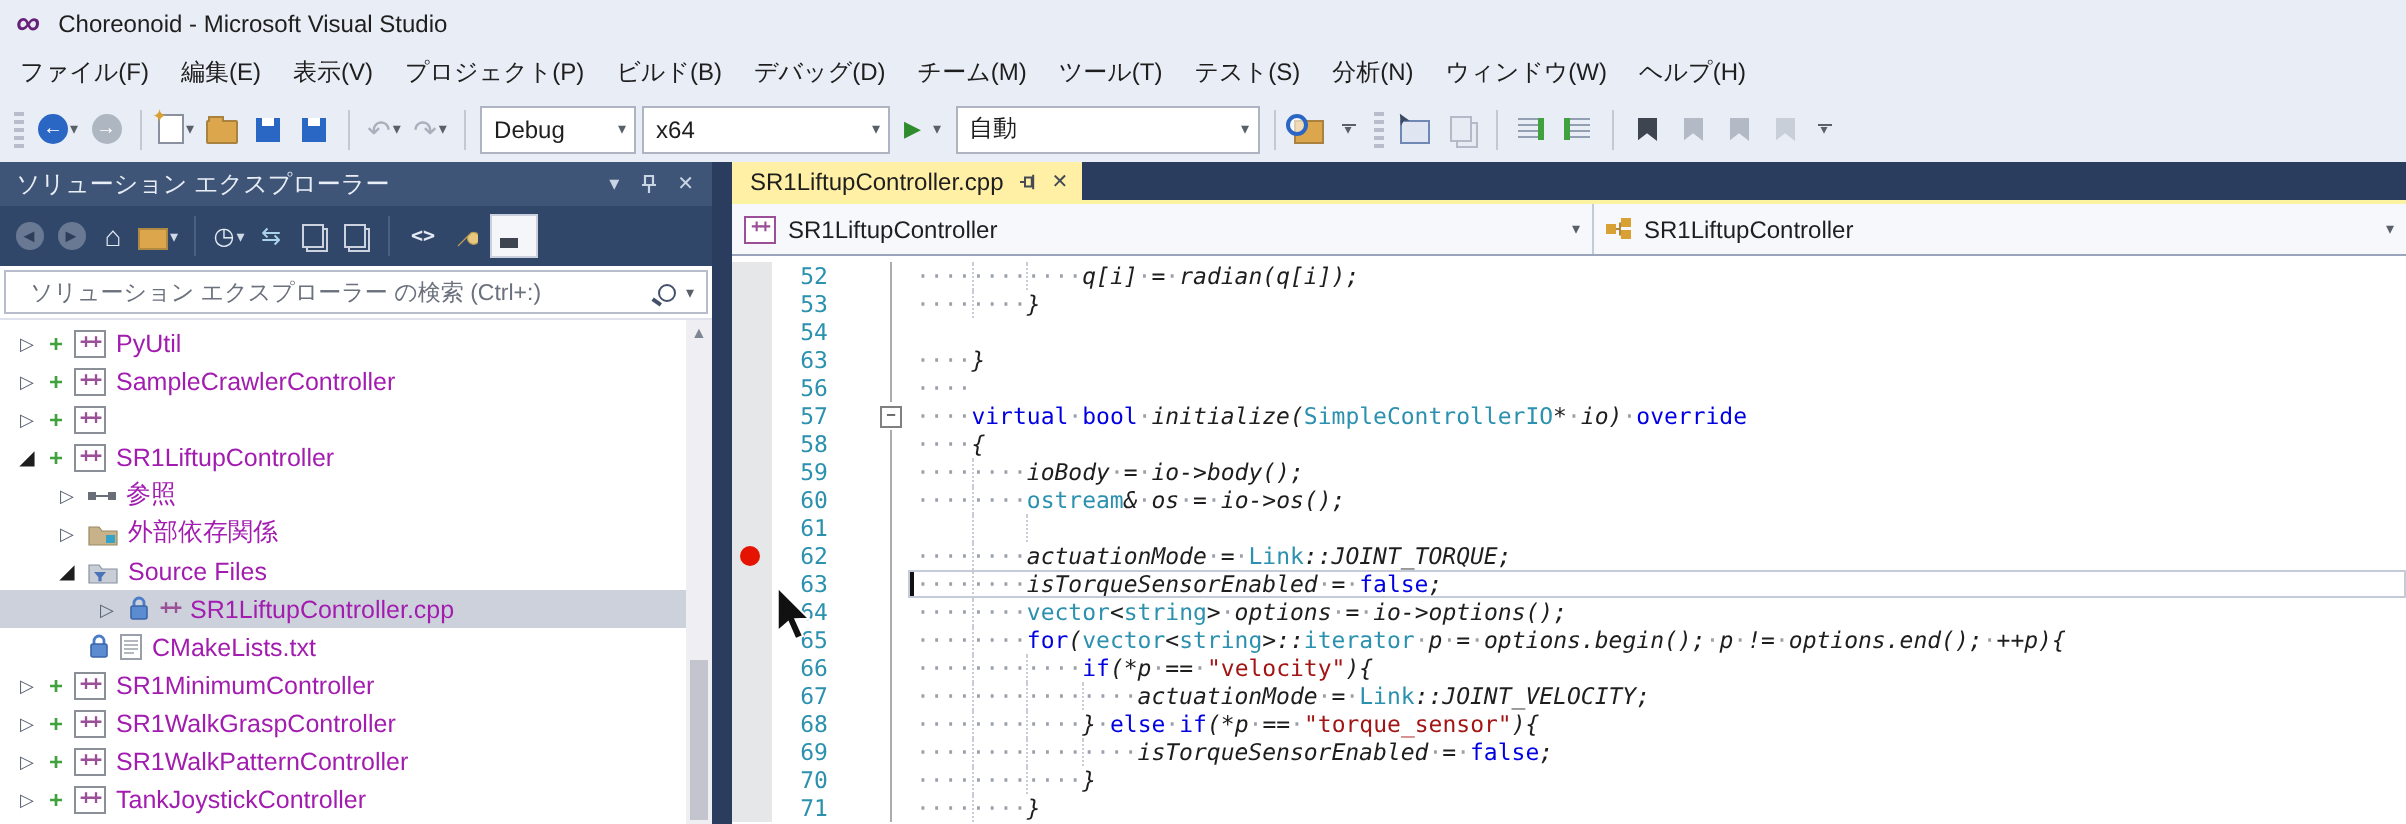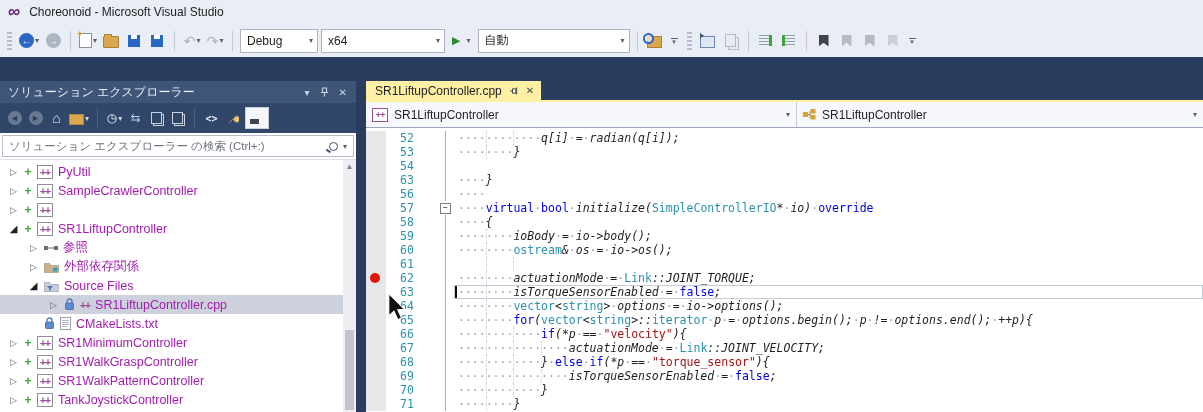--- a/index.html
+++ b/index.html
@@ -56,21 +56,21 @@
   .se-tools{height:30px;background:#30476A;display:flex;align-items:center;padding-left:6px;gap:4px;}
   .se-tools .vsep{background:#4b5f80;}
   .sbtn{display:inline-flex;align-items:center;justify-content:center;min-width:17px;height:20px;color:#E4EAF4;font-size:12px;}
   .scirc{width:14px;height:14px;border-radius:50%;background:#56central;display:inline-flex;align-items:center;justify-content:center;font-size:9px;color:#2e3c55;background:#7d8aa1;opacity:.75;}
   .mini-folder{width:13px;height:9px;background:#DCA64C;border:1px solid #b08a42;position:relative;margin-top:2px;}
   .ico-pages{width:9px;height:10px;border:1px solid #cdd3de;background:#30476A;box-shadow:2px 2px 0 -1px #30476A,2px 2px 0 0 #cdd3de;}
   .toggle-on{width:22px;height:20px;background:#F5F6FA;border:1px solid #C9CFDC;display:inline-flex;align-items:center;justify-content:center;}
   .toggle-on i{width:9px;height:5px;background:#3E4450;margin-top:6px;margin-right:6px;}
   .se-search{height:26px;background:#fff;display:flex;align-items:center;border-bottom:1px solid #dfe2ea;}
   .se-searchbox{flex:1;margin:2px 2px;height:20px;border:1px solid #B8BDCB;display:flex;align-items:center;padding:0 6px;font-size:11.5px;color:#6b717d;background:#fff;gap:4px;}
-  .se-searchbox .ph{flex:1;}
+  .se-searchbox .ph{flex:1;margin-left:6px;}
   .mag{width:7px;height:7px;border:1.5px solid #42506a;border-radius:50%;position:relative;display:inline-block;}
   .mag::after{content:"";position:absolute;left:-4px;bottom:-2px;width:5px;height:1.5px;background:#42506a;transform:rotate(35deg);}
   .se-tree{flex:1;background:#fff;position:relative;overflow:hidden;display:flex;}
   .treecol{flex:1;padding-top:2px;}
   .trow{height:19px;display:flex;align-items:center;font-size:12.5px;gap:5px;white-space:nowrap;}
   .trow.sel{background:#CDD1DC;}
   .exp{width:11px;font-size:9px;color:#596273;text-align:center;flex:none;}
   .exp.expd{color:#1e1e1e;font-size:10px;}
   .sccadd{color:#3FA23F;font-weight:bold;font-size:12px;width:8px;text-align:center;flex:none;}
   .ic{display:inline-flex;align-items:center;justify-content:center;flex:none;}
@@ -114,20 +114,34 @@
 </head>
 <body>
 
 <div id="screen">
 
   <div class="titlebar">
     <span class="vslogo">∞</span>
     <span class="titletext">Choreonoid - Microsoft Visual Studio</span>
   </div>
 
+  <div class="menubar">
+      <div class="menu-item">ファイル(F)</div>
+      <div class="menu-item">編集(E)</div>
+      <div class="menu-item">表示(V)</div>
+      <div class="menu-item">プロジェクト(P)</div>
+      <div class="menu-item">ビルド(B)</div>
+      <div class="menu-item">デバッグ(D)</div>
+      <div class="menu-item">チーム(M)</div>
+      <div class="menu-item">ツール(T)</div>
+      <div class="menu-item">テスト(S)</div>
+      <div class="menu-item">分析(N)</div>
+      <div class="menu-item">ウィンドウ(W)</div>
+      <div class="menu-item">ヘルプ(H)</div>
+    </div>
 
   <div class="toolbar">
     <span class="grip"></span>
     <span class="tbtn">
         <span class="circ back">←</span>
         <span class="caret">▾</span>
       </span>
     <span class="tbtn">
         <span class="circ fwd">→</span>
       </span>

